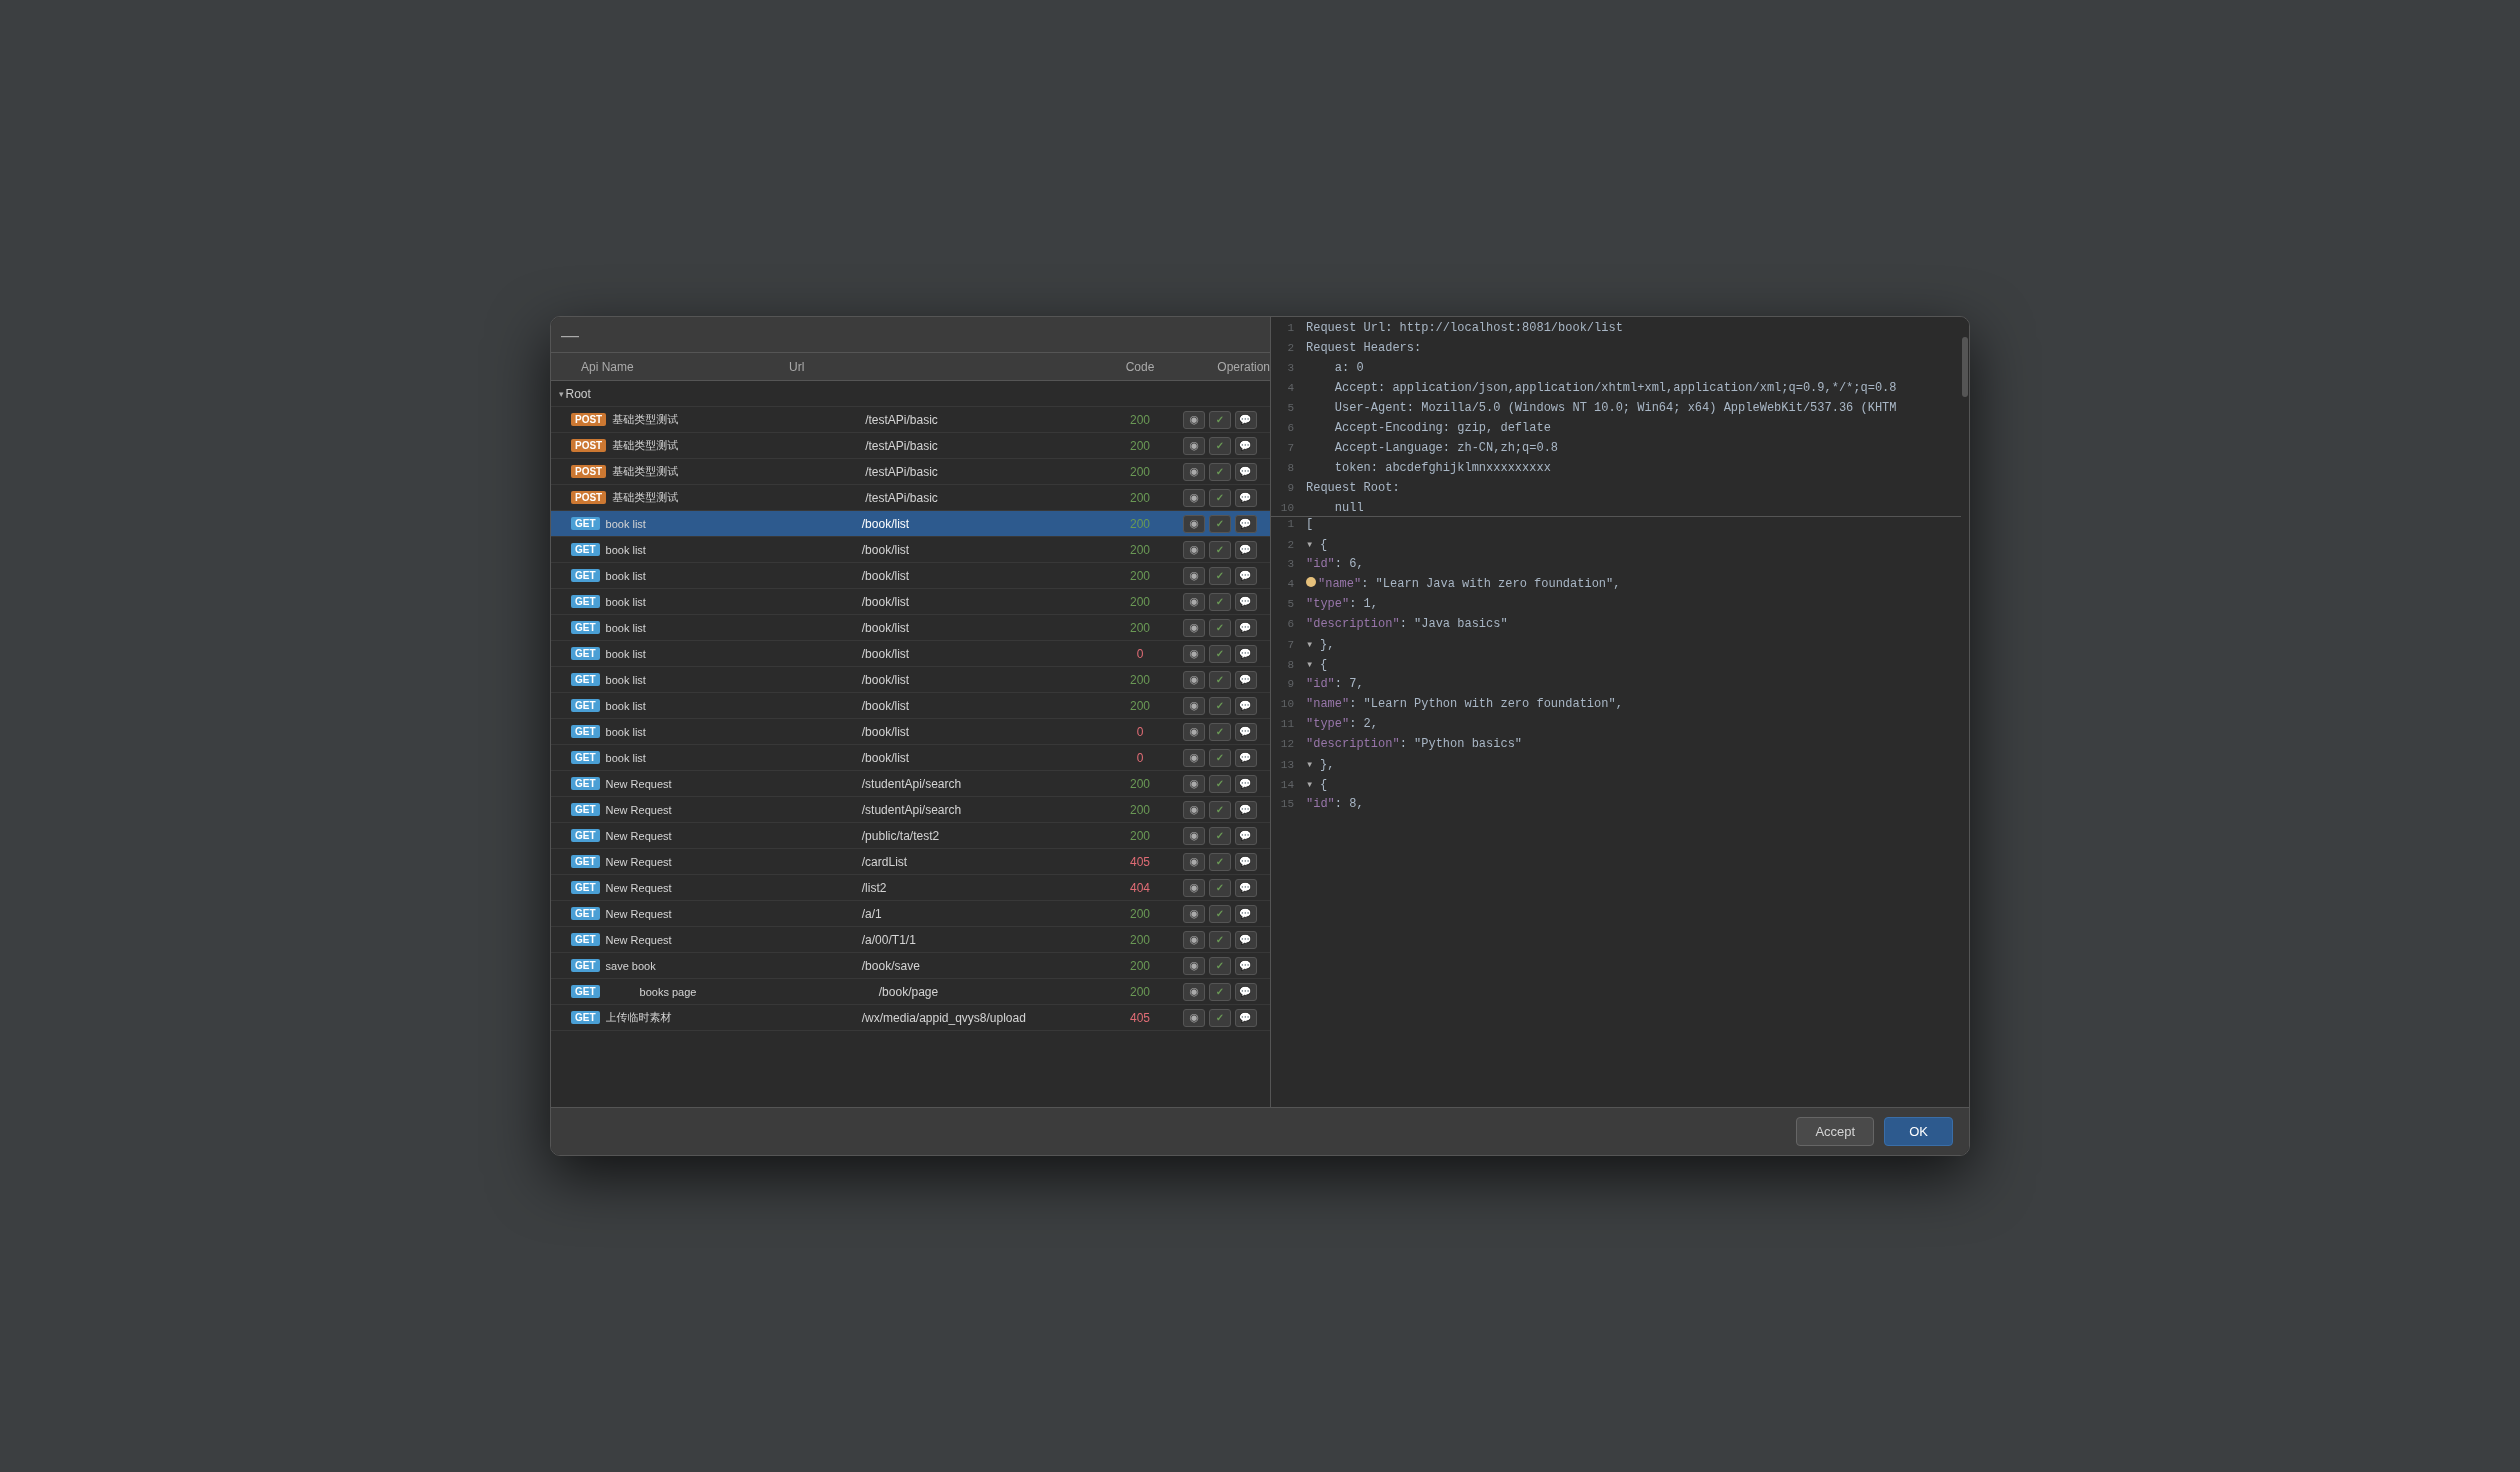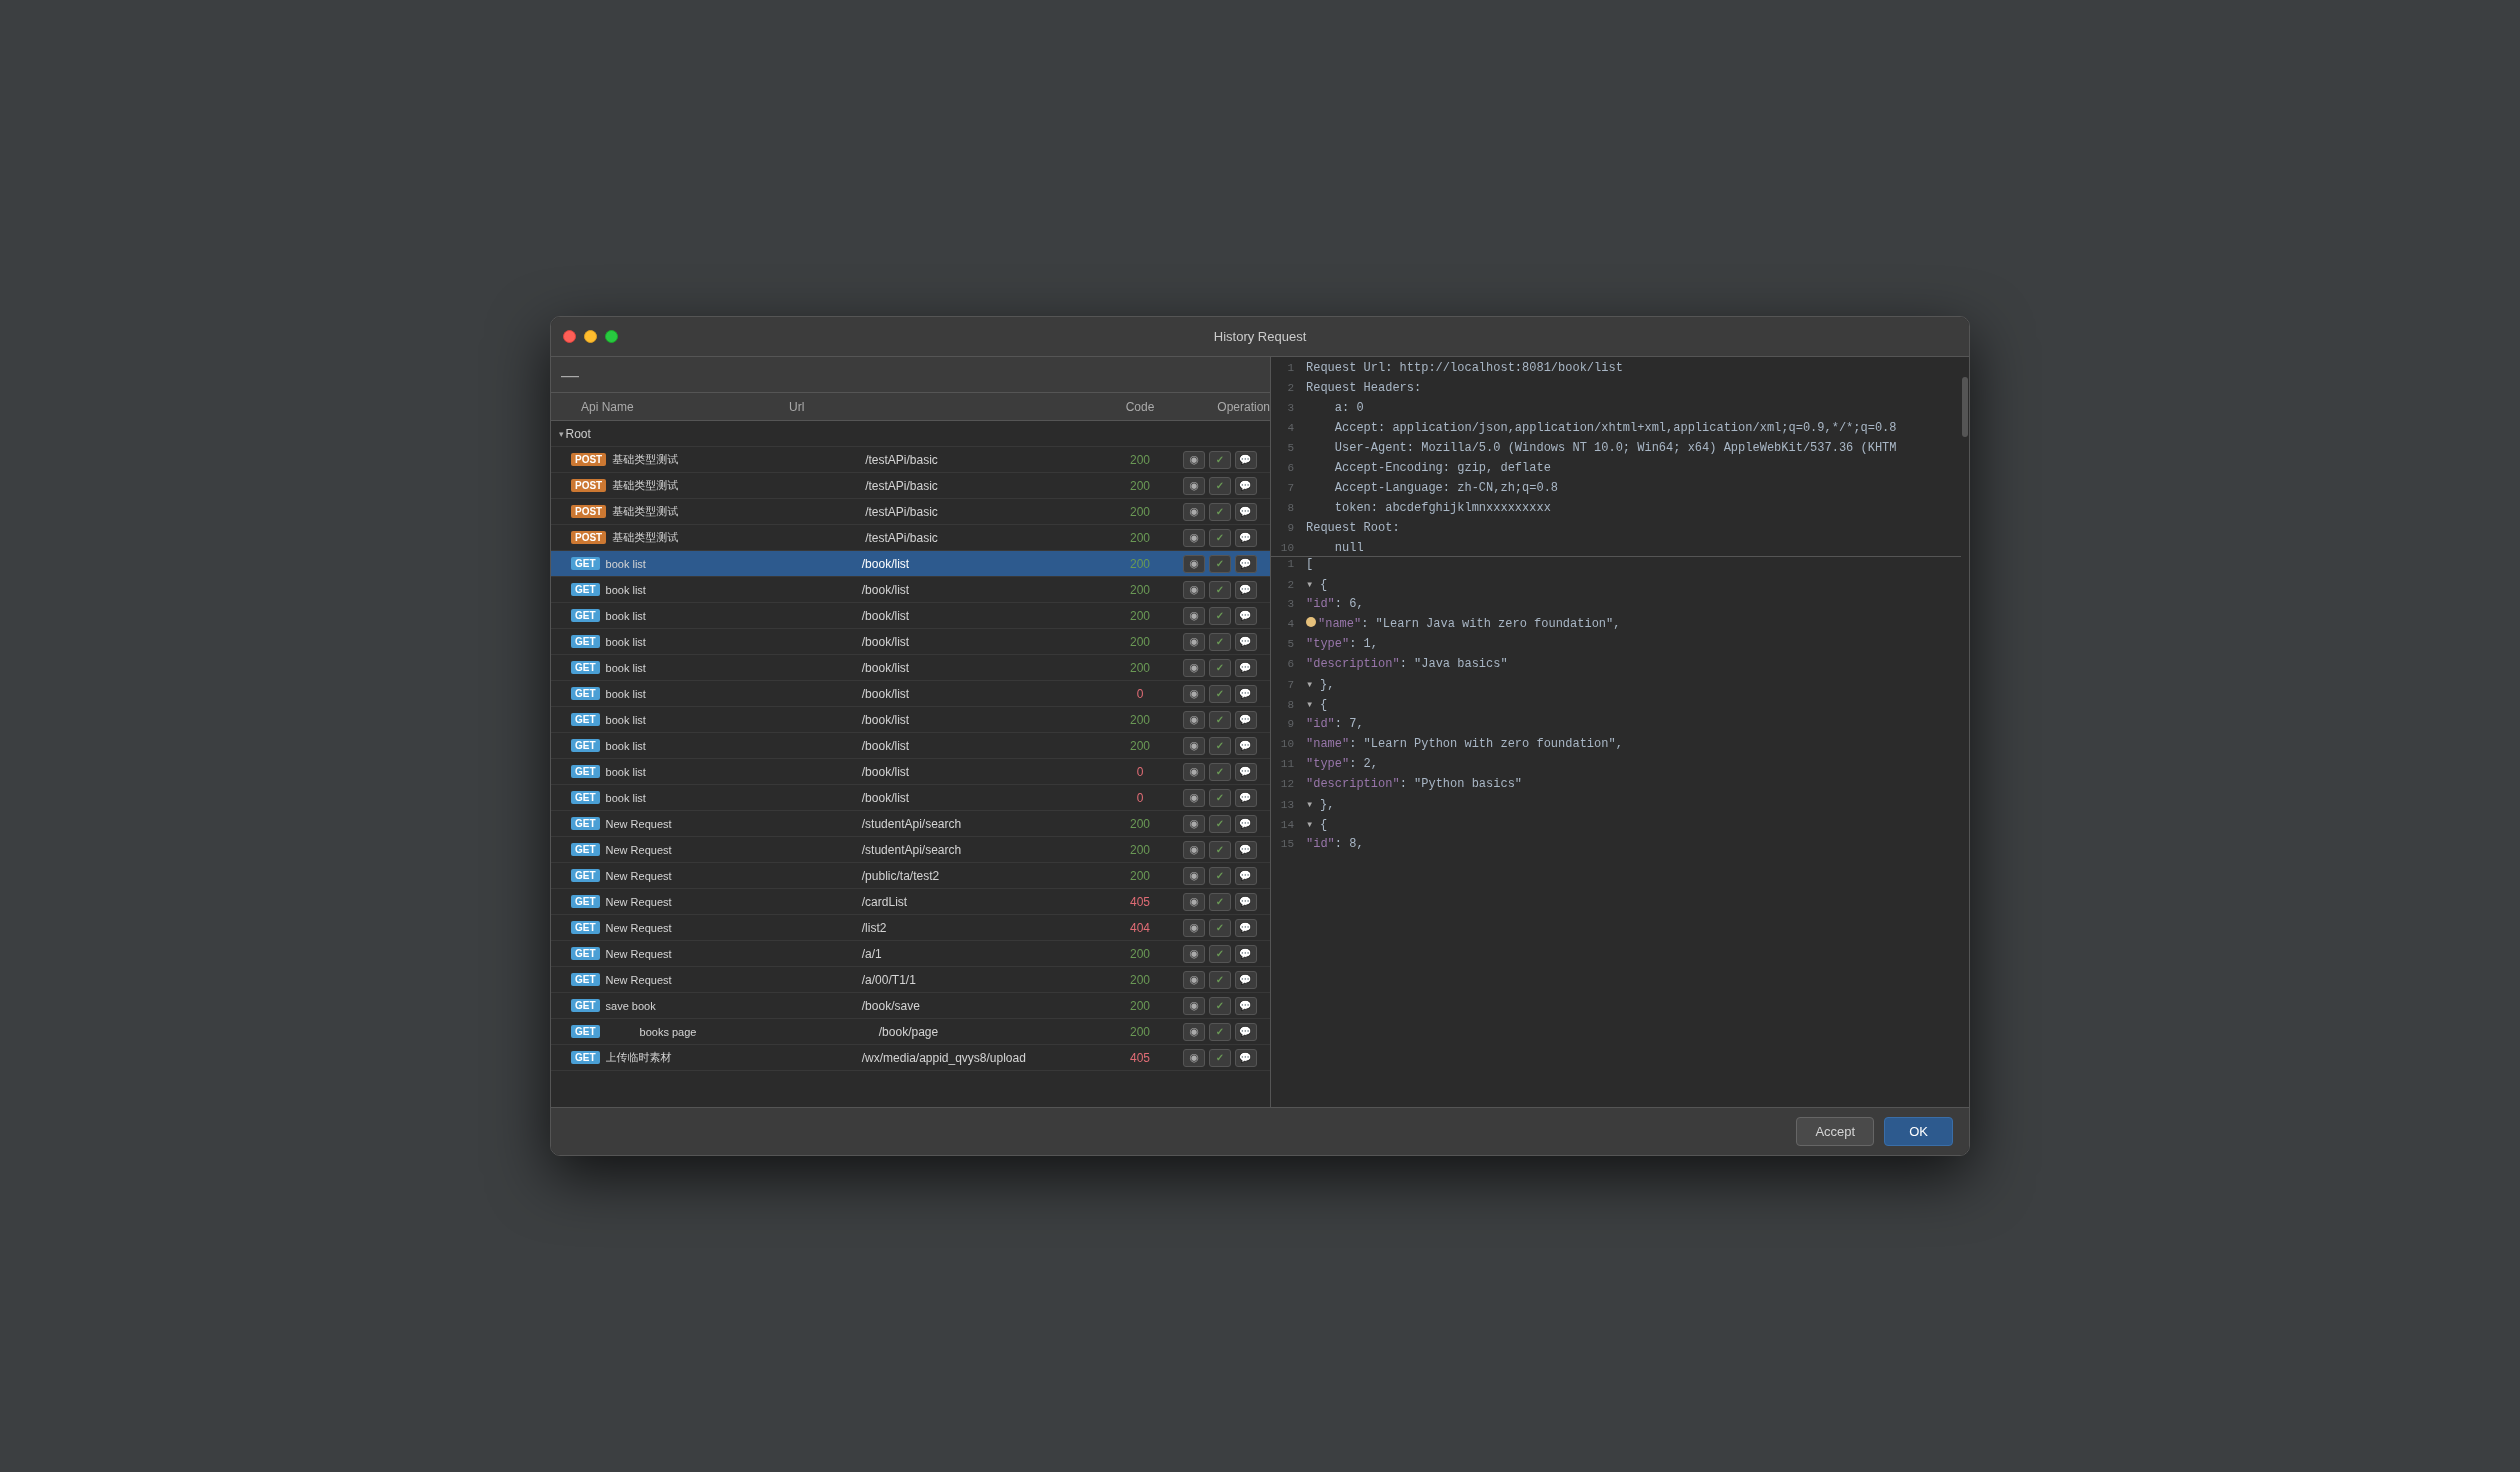--- a/index.html
+++ b/index.html
@@ -293,28 +293,20 @@
       display: inline-block;
       margin-right: 2px;
       flex-shrink: 0;
     }
   </style>
 </head>
 <body>
 
 <div class="window">
 
-  <div class="titlebar">
-    <div class="traffic-lights">
-      <div class="traffic-light tl-close"></div>
-      <div class="traffic-light tl-minimize"></div>
-      <div class="traffic-light tl-maximize"></div>
-    </div>
-    <span class="title-text">History Request</span>
-  </div>
 
   <div class="main-content">
 
     <div class="left-panel">
       <div class="left-toolbar">
         <span class="minus-btn">—</span>
       </div>
 
       <div class="table-header">
         <div class="col-api">Api Name</div>

